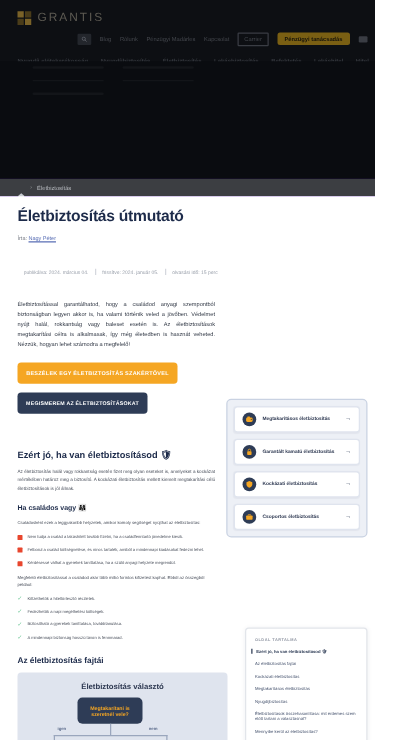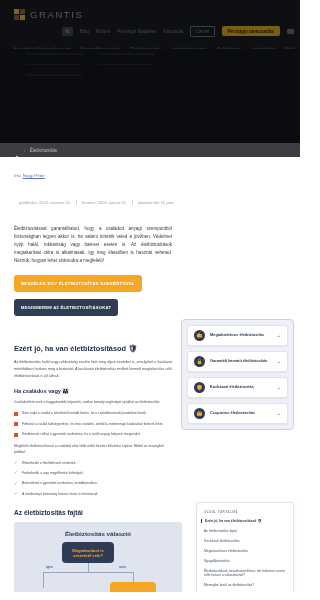--- a/index.html
+++ b/index.html
@@ -252,20 +252,21 @@
           <path d="M5 1 L9 4.4 V9 H6.2 V6.2 H3.8 V9 H1 V4.4 Z" fill="#c9ccd2"></path>
         </svg>
     </span>
     <span class="sep">›</span>
     <span class="ctext">Életbiztosítás</span>
   </div>
 
   <main class="main">
     <div class="content-wrap">
 
+      <h1 class="title">Életbiztosítás útmutató</h1>
 
       <div class="byline">
         <span>Írta:</span>
         <a>Nagy Péter</a>
       </div>
 
       <div class="metaline">
         <span>publikálva: 2024. március 04.</span>
         <span>frissítve: 2024. január 05.</span>
         <span>olvasási idő: 15 perc</span>

